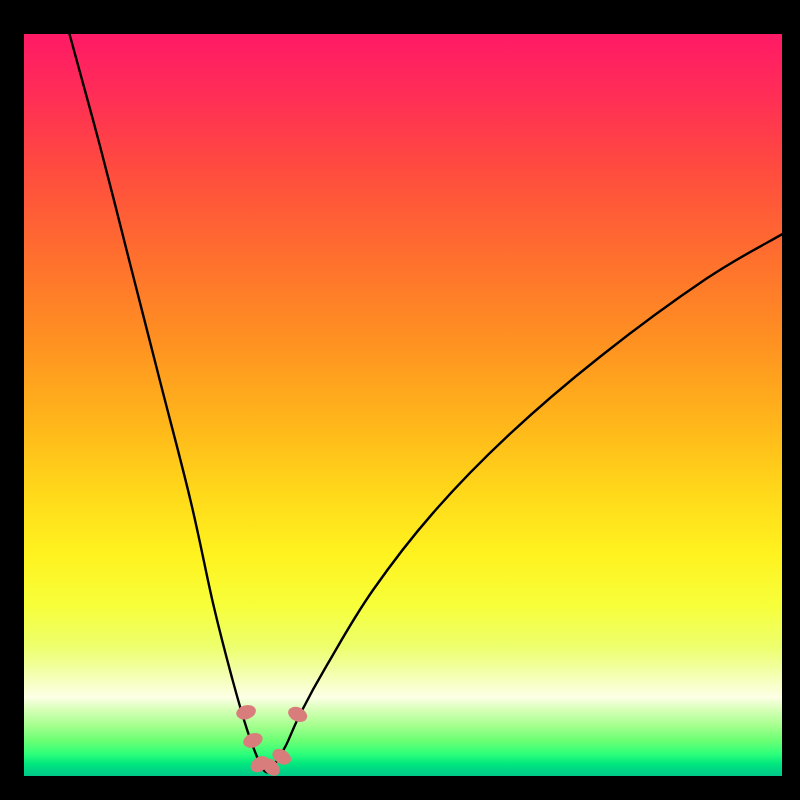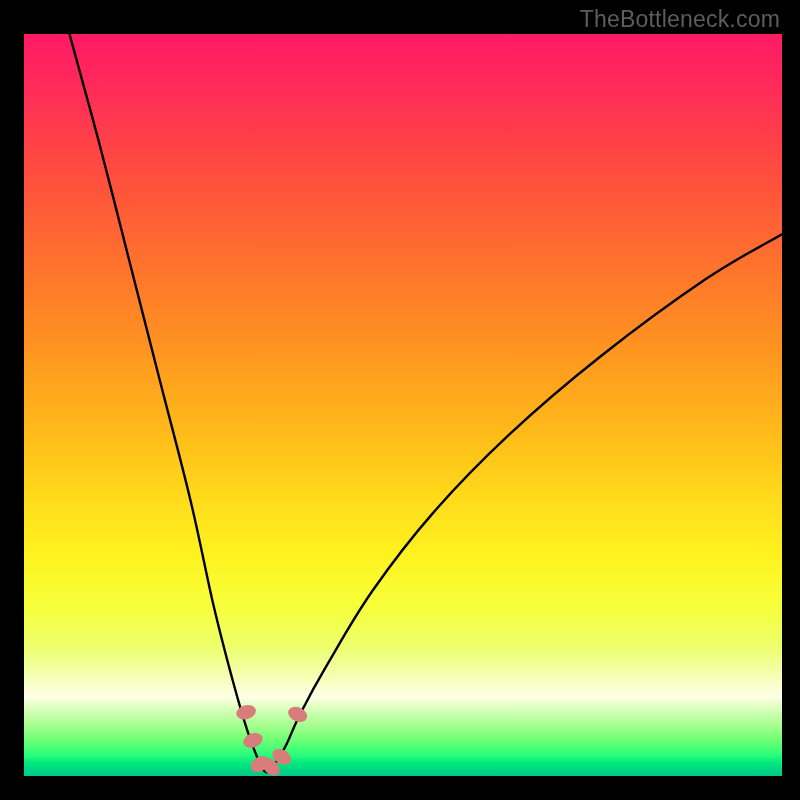--- a/index.html
+++ b/index.html
@@ -70,21 +70,20 @@
     letter-spacing: 0.2px;
     font-weight: 400;
     user-select: none;
   }
 </style>
 </head>
 <body>
 
 <div class="frame">
 
-  <div class="watermark">TheBottleneck.com</div>
 
   <div class="plot-area">
     <div class="gradient-bg"></div>
 
     <svg class="curve-svg" viewBox="0 0 758 742" preserveAspectRatio="none">
       <g>
         <path id="curve-path" fill="none" stroke="#000" stroke-width="2.4" stroke-linecap="round" stroke-linejoin="round" d="M 45.48 0.00 C 50.94 20.03, 64.88 69.90, 75.80 111.30 C 86.72 152.70, 95.20 187.28, 106.12 230.02 C 117.04 272.76, 125.52 306.00, 136.44 348.74 C 147.36 391.48, 157.21 427.39, 166.76 467.46 C 176.31 507.53, 182.00 539.29, 189.50 571.34 C 197.00 603.39, 202.31 622.83, 208.45 645.54 C 214.59 668.25, 218.83 682.79, 223.61 697.48 C 228.39 712.17, 231.57 719.81, 234.98 727.16 C 238.39 734.51, 239.83 737.62, 242.56 738.29 C 245.29 738.96, 246.73 735.54, 250.14 730.87 C 253.55 726.20, 256.73 721.67, 261.51 712.32 C 266.29 702.97, 269.17 693.62, 276.67 678.93 C 284.17 664.24, 290.24 652.74, 303.20 630.70 C 316.16 608.66, 329.58 583.88, 348.68 556.50 C 367.78 529.12, 384.76 506.64, 409.32 478.59 C 433.88 450.54, 455.10 428.73, 485.12 400.68 C 515.14 372.63, 540.61 350.82, 576.08 322.77 C 611.55 294.72, 649.45 266.90, 682.20 244.86 C 714.95 222.82, 744.36 208.35, 758.00 200.34"></path>
       </g>
       <g id="marker-layer">
           <ellipse cx="222.09" cy="678.19" rx="7" ry="10" fill="#d97c7c" transform="rotate(73.7 222.09 678.19)"></ellipse>

